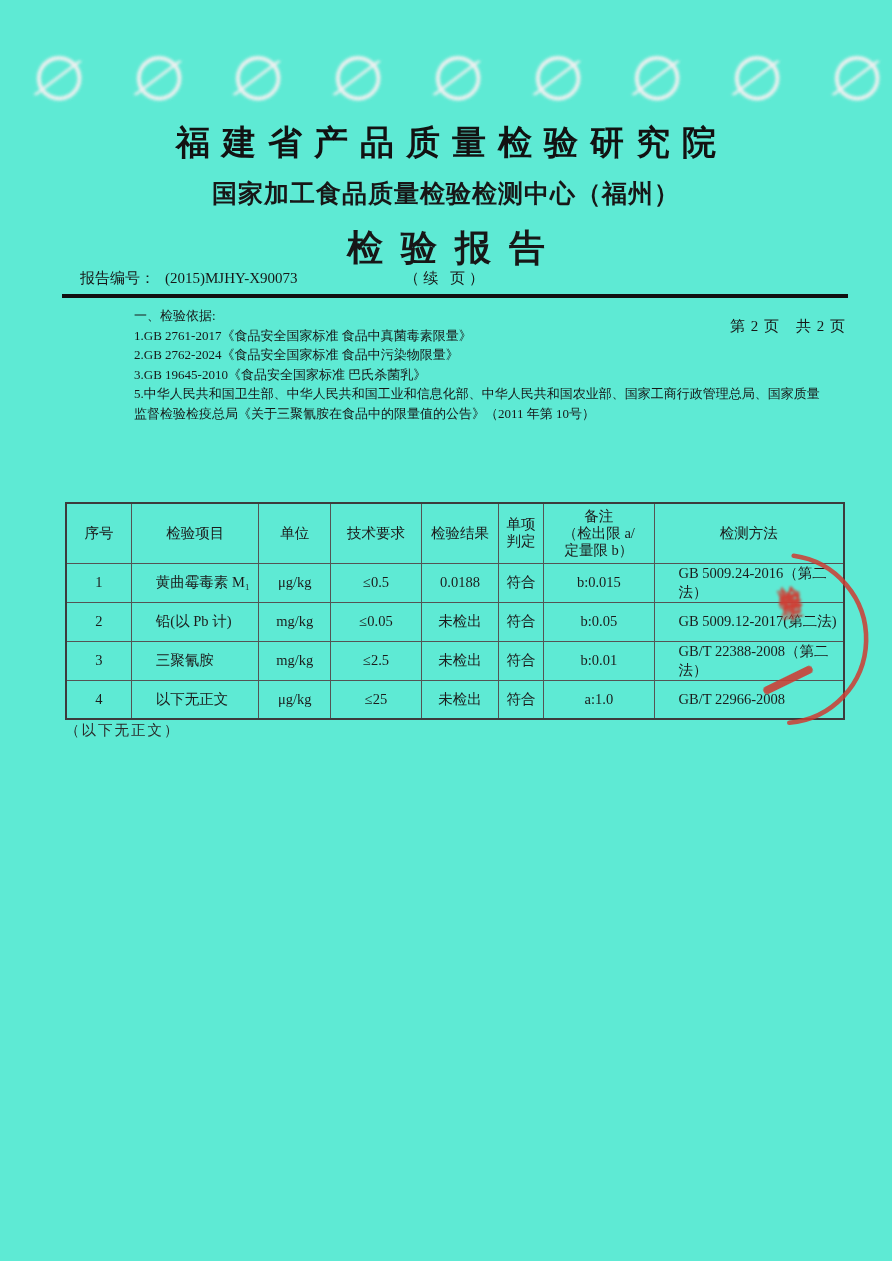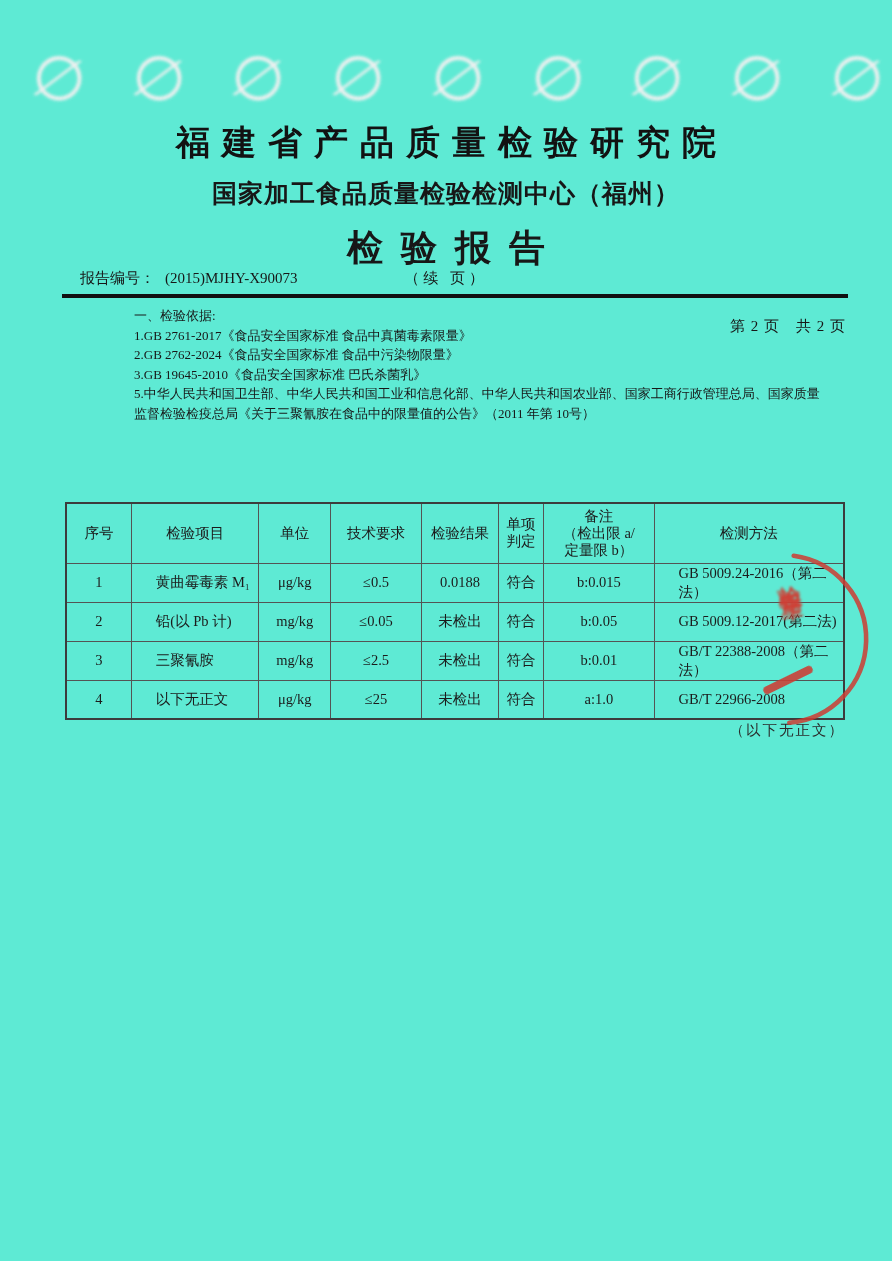--- a/index.html
+++ b/index.html
@@ -42,21 +42,21 @@
     color:#1b1b1b; }
   .results-table th, .results-table td {
     border:1px solid #545454; font-weight:normal; text-align:center;
     white-space:pre-line; overflow:hidden; }
   .results-table { border:2px solid #3c3c3c; }
   .results-table thead tr { height:60px; }
   .results-table tbody tr { height:39px; }
   .results-table th { font-size:14.5px; line-height:17px; }
   .results-table td.al, .results-table th.al { text-align:left; padding-left:24px; }
   .endnote { position:absolute; top:721px; left:65px; width:780px;
-    text-align:right; font-size:14.5px; letter-spacing:2px; color:#2a2a2a; }
+    text-align:left; font-size:14.5px; letter-spacing:2px; color:#2a2a2a; }
   
   .seal-svg { position:absolute; top:540px; left:680px; pointer-events:none; }
   .seal-text { position:absolute; top:566px; left:779px; height:118px;
     writing-mode:vertical-rl; font-size:23px; font-weight:bold;
     color:rgba(208,62,52,0.72); letter-spacing:3px;
     transform:rotate(-10deg); filter:blur(0.8px); pointer-events:none; }
   .seal-swoosh { position:absolute; top:676px; left:761px; width:54px; height:8px;
     background:rgba(206,60,50,0.88); border-radius:5px;
     transform:rotate(-26deg); filter:blur(0.5px); pointer-events:none; }
 </style>

